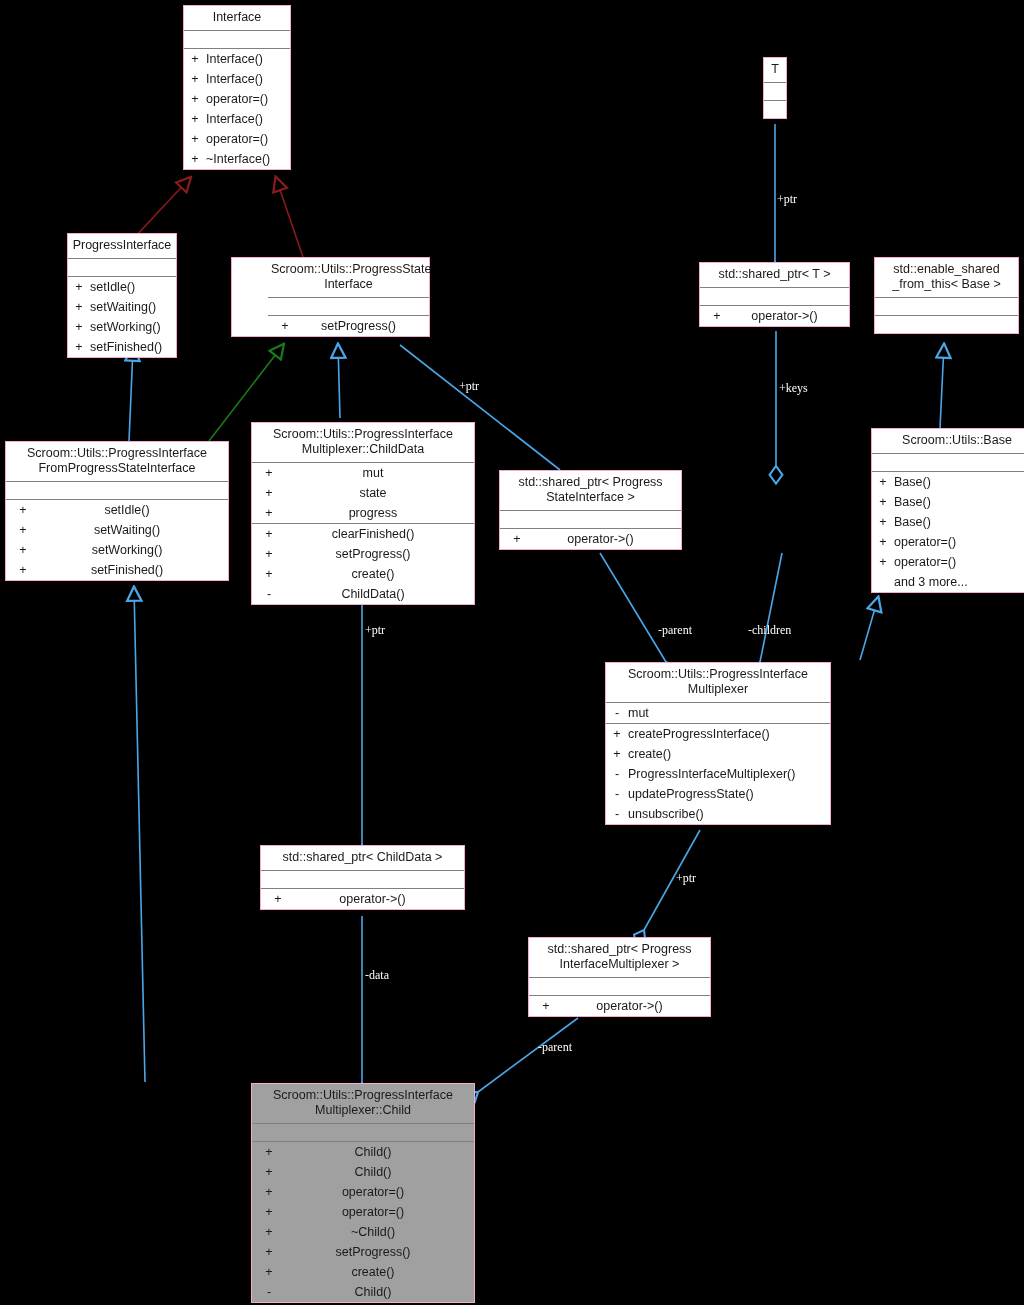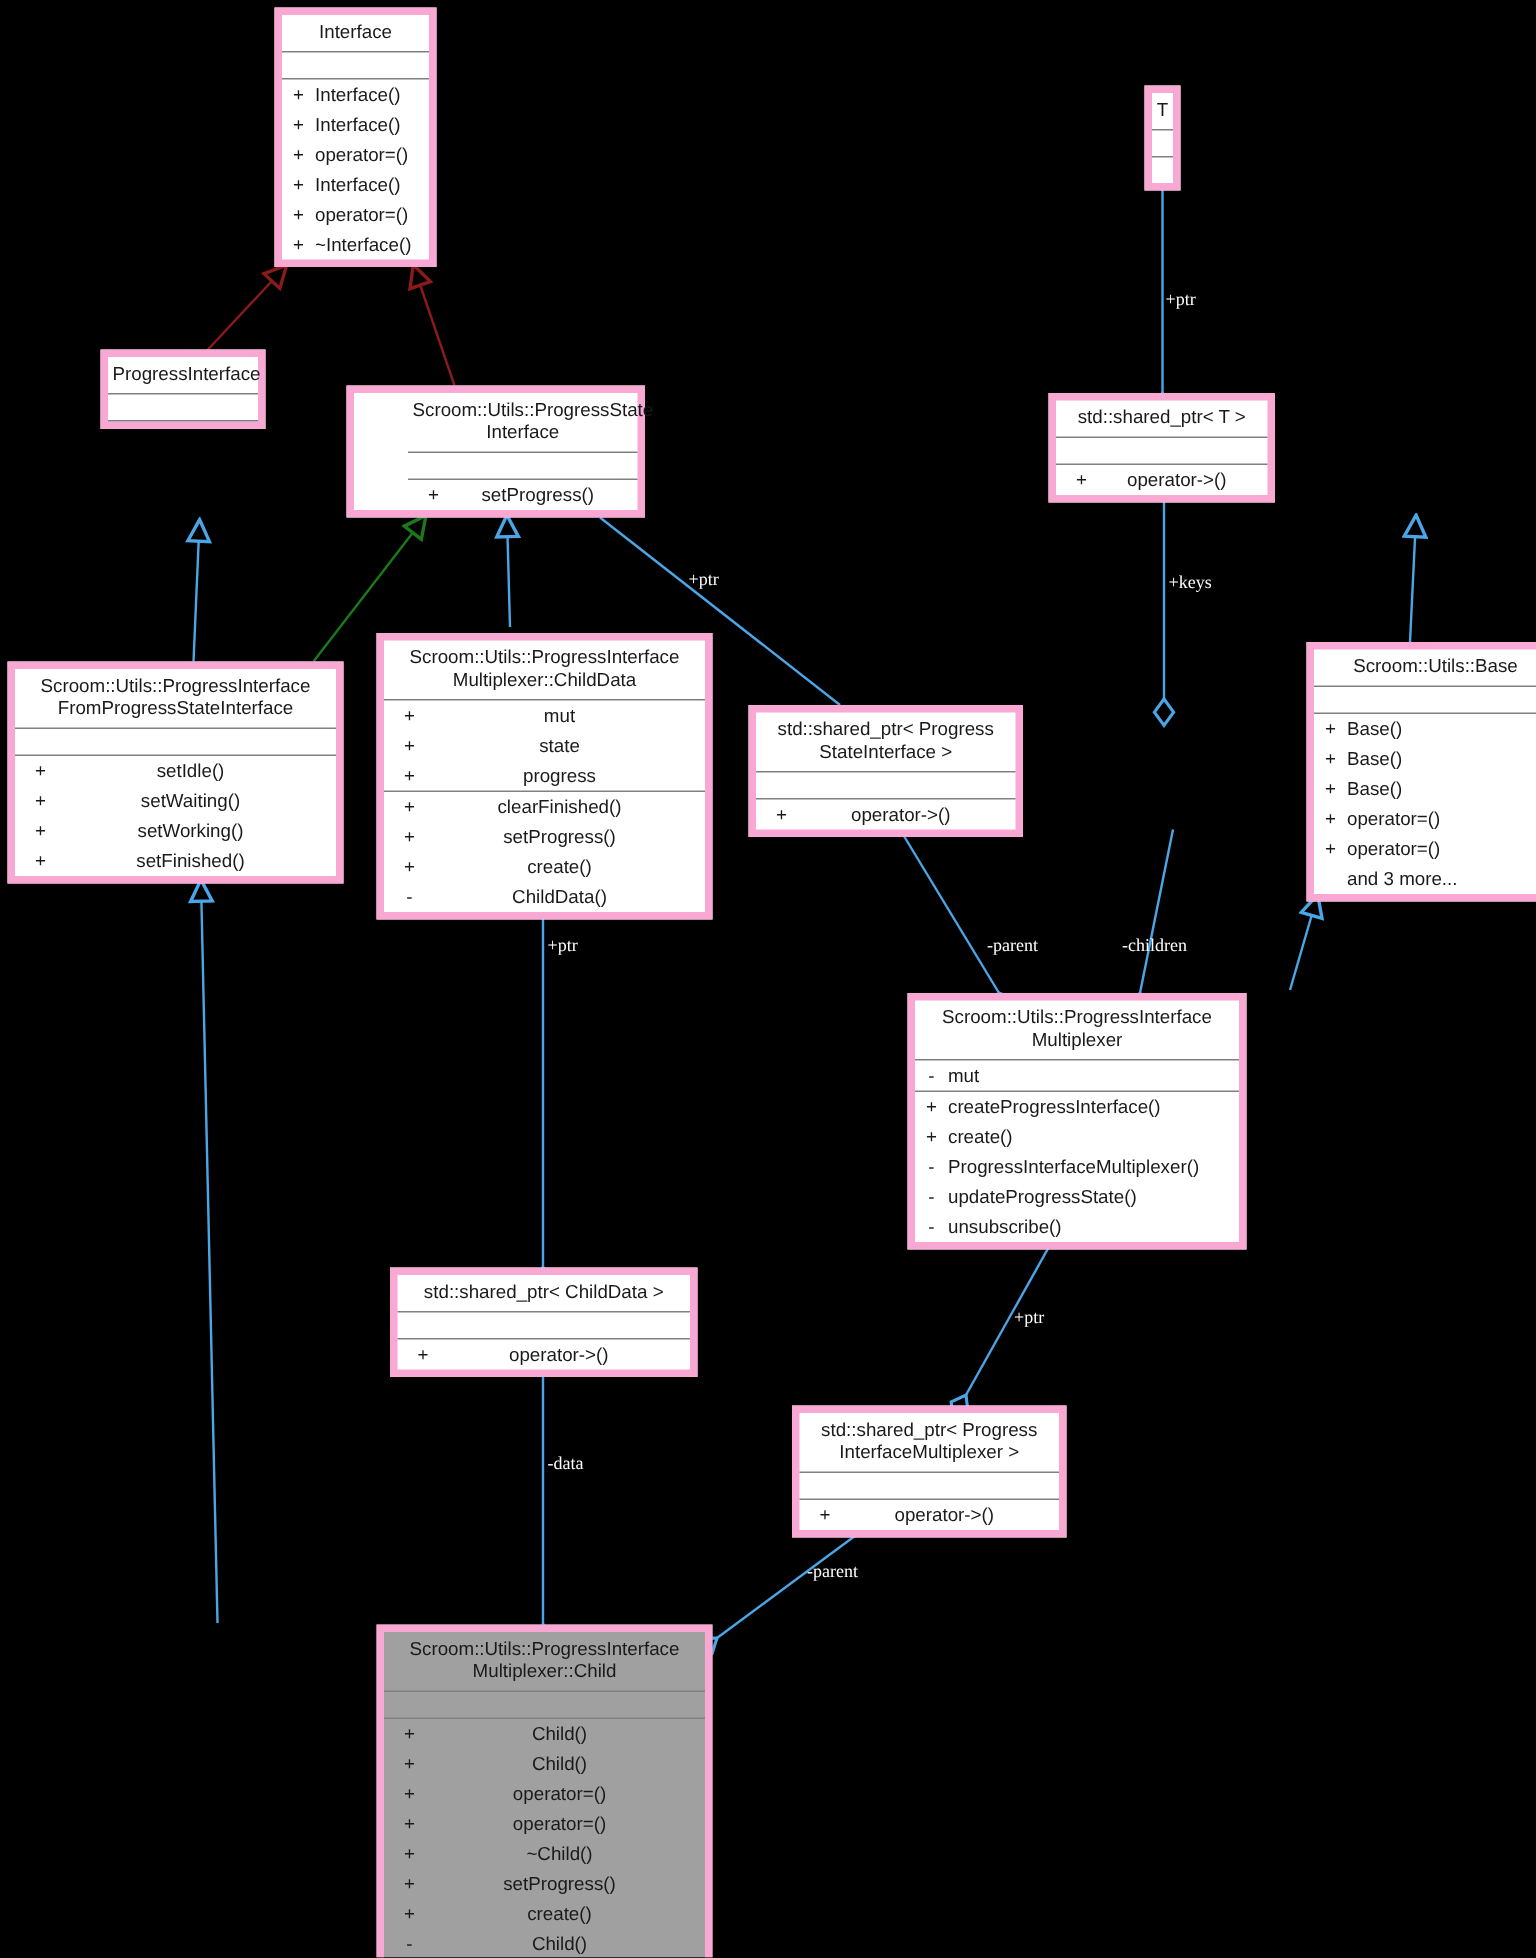--- a/index.html
+++ b/index.html
@@ -19,21 +19,21 @@
     position: absolute;
     left: 0;
     top: 0;
     width: 1024px;
     height: 1305px;
     pointer-events: none;
   }
   .node {
     position: absolute;
     background: #ffffff;
-    border: 5px solid #f9a8d4;
+    border: 1px solid #f9a8d4;
     box-sizing: border-box;
     color: #1a1a1a;
     font-size: 12.5px;
     line-height: 1.0;
     z-index: 5;
   }
   .node.gray {
     background: #a0a0a0;
   }
   .node .title {
@@ -146,20 +146,26 @@
       <div class="row"><span class="vis">+</span><span class="nm">operator=()</span></div>
       <div class="row"><span class="vis">+</span><span class="nm">Interface()</span></div>
       <div class="row"><span class="vis">+</span><span class="nm">operator=()</span></div>
       <div class="row"><span class="vis">+</span><span class="nm">~Interface()</span></div>
     </div>
   </div>
 
   <div class="node" style="left:67px; top:233px; width:110px;">
     <div class="title">ProgressInterface</div>
     <div class="attrs empty"></div>
+    <div class="ops rows-left">
+      <div class="row"><span class="vis">+</span><span class="nm">setIdle()</span></div>
+      <div class="row"><span class="vis">+</span><span class="nm">setWaiting()</span></div>
+      <div class="row"><span class="vis">+</span><span class="nm">setWorking()</span></div>
+      <div class="row"><span class="vis">+</span><span class="nm">setFinished()</span></div>
+    </div>
   </div>
 
   <div class="node" style="left:231px; top:257px; width:199px;padding-left:36px;">
     <div class="title">Scroom::Utils::ProgressState
 Interface</div>
     <div class="attrs empty"></div>
     <div class="ops rows-center">
       <div class="row"><span class="vis">+</span><span class="nm">setProgress()</span></div>
     </div>
   </div>
@@ -171,20 +177,26 @@
   </div>
 
   <div class="node" style="left:699px; top:262px; width:151px;">
     <div class="title">std::shared_ptr&lt; T &gt;</div>
     <div class="attrs empty"></div>
     <div class="ops rows-center">
       <div class="row"><span class="vis">+</span><span class="nm">operator-&gt;()</span></div>
     </div>
   </div>
 
+  <div class="node" style="left:874px; top:257px; width:145px;">
+    <div class="title">std::enable_shared
+_from_this&lt; Base &gt;</div>
+    <div class="attrs empty"></div>
+    <div class="ops empty"></div>
+  </div>
 
   <div class="node" style="left:5px; top:441px; width:224px;">
     <div class="title">Scroom::Utils::ProgressInterface
 FromProgressStateInterface</div>
     <div class="attrs empty"></div>
     <div class="ops rows-center">
       <div class="row"><span class="vis">+</span><span class="nm">setIdle()</span></div>
       <div class="row"><span class="vis">+</span><span class="nm">setWaiting()</span></div>
       <div class="row"><span class="vis">+</span><span class="nm">setWorking()</span></div>
       <div class="row"><span class="vis">+</span><span class="nm">setFinished()</span></div>

